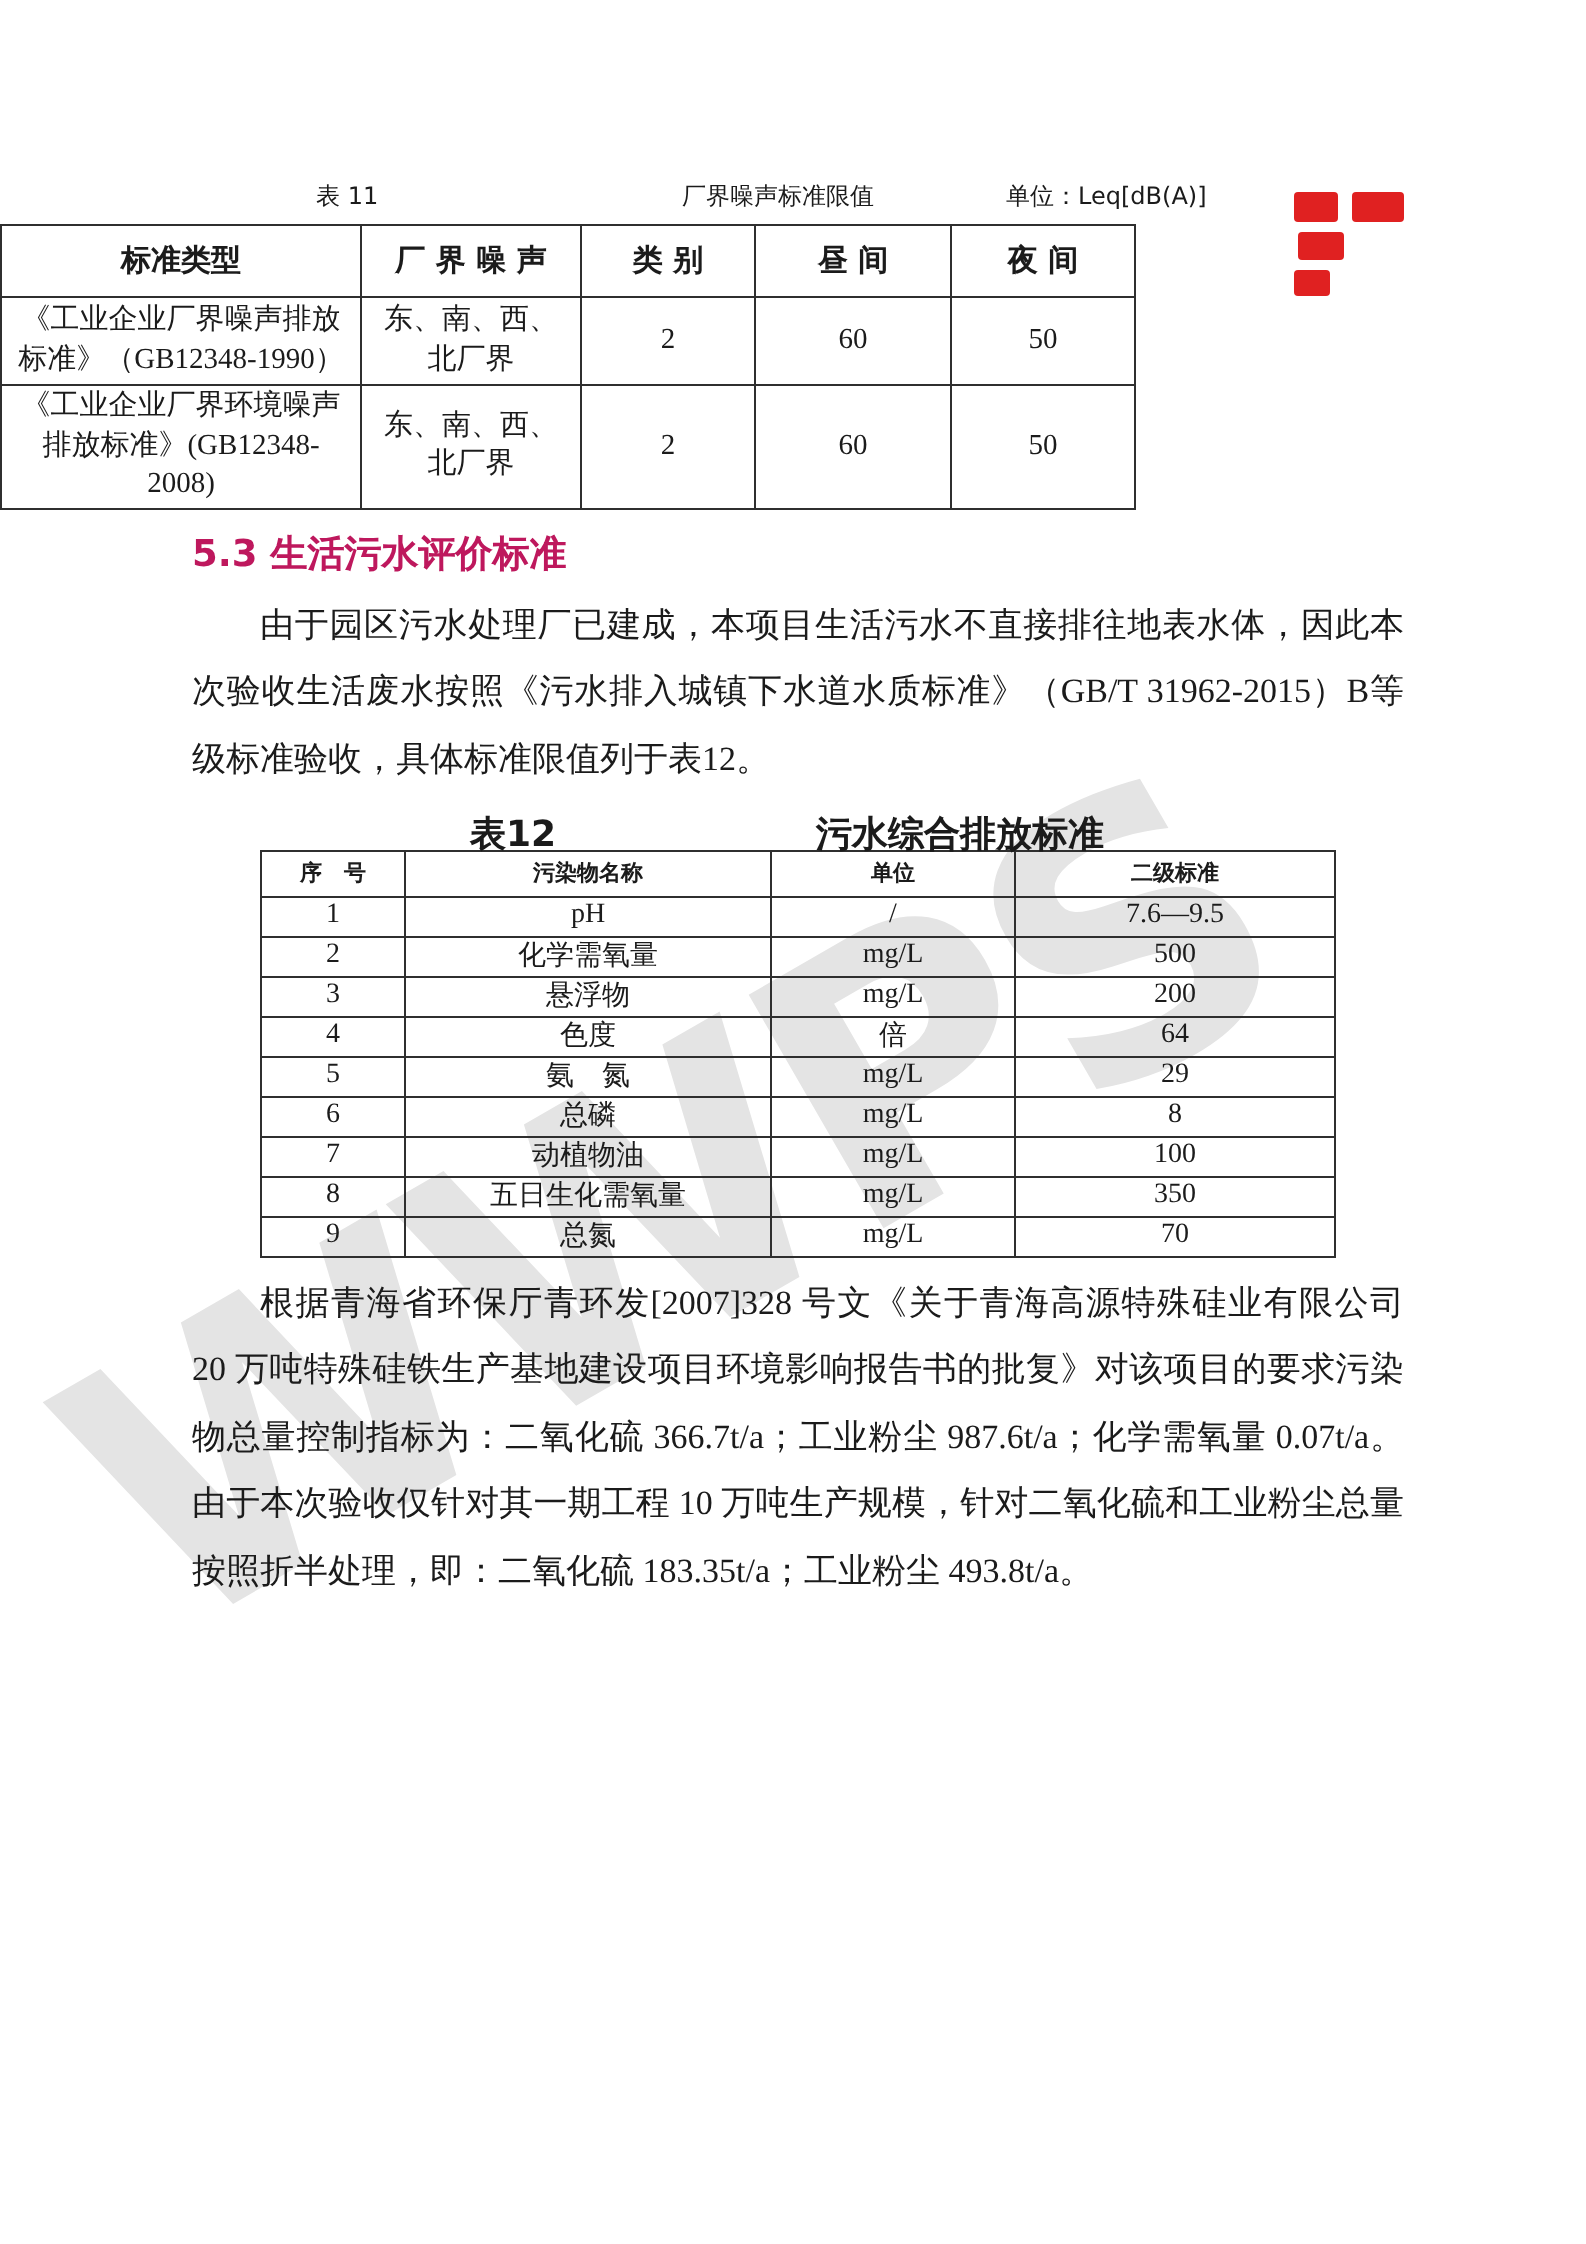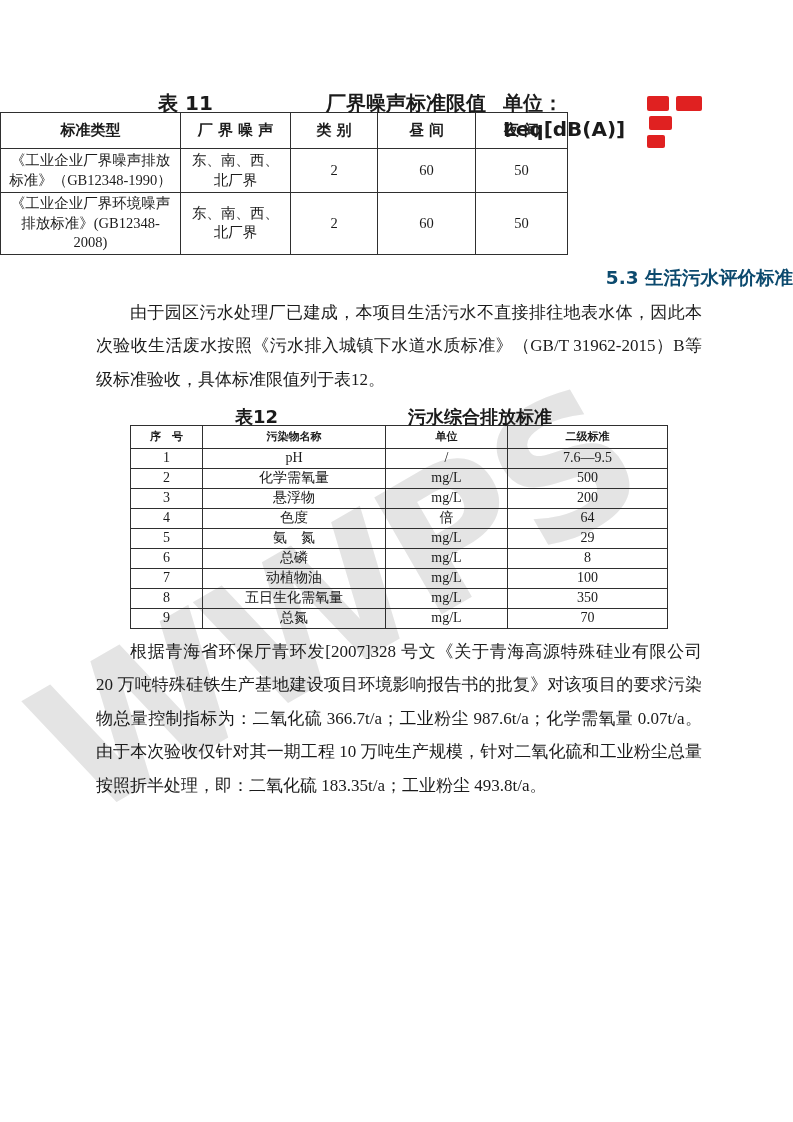--- a/index.html
+++ b/index.html
@@ -35,42 +35,41 @@
   .stamp.m1 { left: 647px; top: 6px;  width: 22px; height: 15px; }
   .stamp.m2 { left: 676px; top: 6px;  width: 26px; height: 15px; }
   .stamp.m3 { left: 649px; top: 26px; width: 23px; height: 14px; }
   .stamp.m4 { left: 647px; top: 45px; width: 18px; height: 13px; }
 
   
   .t11-caption {
     position: relative;
     margin: 90px 0 0 113px; width: 567px; height: 22px;
     font-family: "DejaVu Sans", "Liberation Sans", sans-serif;
-    font-weight: bold; font-size: 20px;
+    font-weight: normal; font-size: 12px;
   }
   .t11-caption .lbl  { position: absolute; left: 45px;  top: 0; }
-  .t11-caption .ttl  { position: absolute; left: 213px; top: 0; }
+  .t11-caption .ttl  { position: absolute; left: 228px; top: 0; }
   .t11-caption .unit { position: absolute; left: 390px; top: 0; }
 
   table { border-collapse: collapse; table-layout: fixed; background: transparent; }
   .t11 { width: 567px; }
   .t11 th, .t11 td { border: 1.5px solid #2f2f2f; text-align: center; vertical-align: middle; }
   .t11 th {
     height: 36px; font-size: 15px;
     font-family: "DejaVu Sans", "Liberation Sans", sans-serif;
   }
   .t11 td { height: 44px; font-size: 14.5px; line-height: 1.35; padding: 1px 4px; }
 
   
   .sec-heading {
     margin: 11px 0 0 96px;
     font-family: "DejaVu Sans", "Liberation Sans", sans-serif;
     font-weight: bold; font-size: 18.5px; line-height: 24px;
-    color: #0c4a6e;
-    text-align: right;
+    color: #be185d;
   }
 
   
   .para {
     margin: 6px 0 0 96px; width: 606px;
     font-size: 17px; line-height: 33.4px;
     text-indent: 2em;
     text-align: justify;
     color: #1b1b1b;
   }

